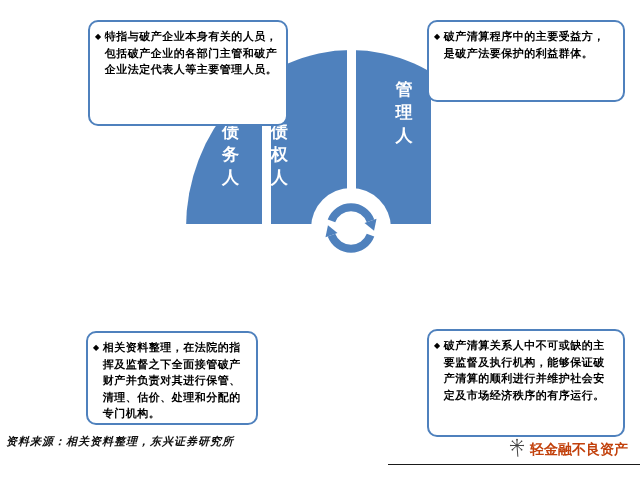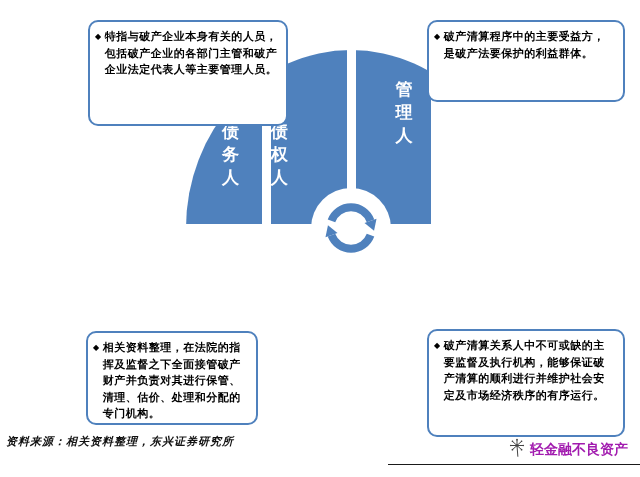--- a/index.html
+++ b/index.html
@@ -81,21 +81,21 @@
     letter-spacing: 1px;
   }
   .brand {
     position: absolute;
     right: 12px; top: 438px;
     display: flex;
     align-items: center;
     gap: 3px;
     font-size: 14px;
     font-weight: bold;
-    color: #a21caf;
+    color: #c2410c;
   }
   .rule {
     position: absolute;
     left: 388px; top: 464px;
     width: 252px; height: 1px;
     background: #1a1a1a;
   }
 </style>
 </head>
 <body>

